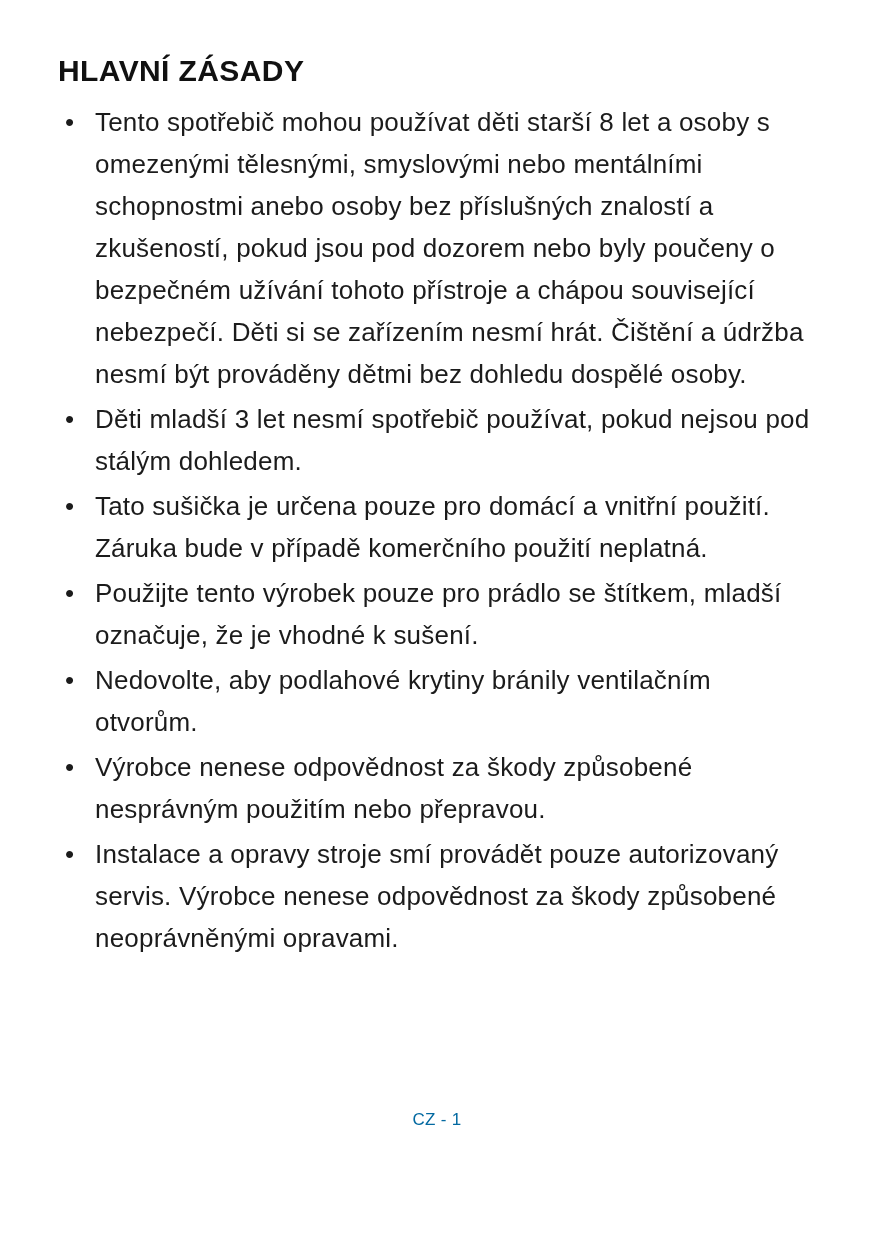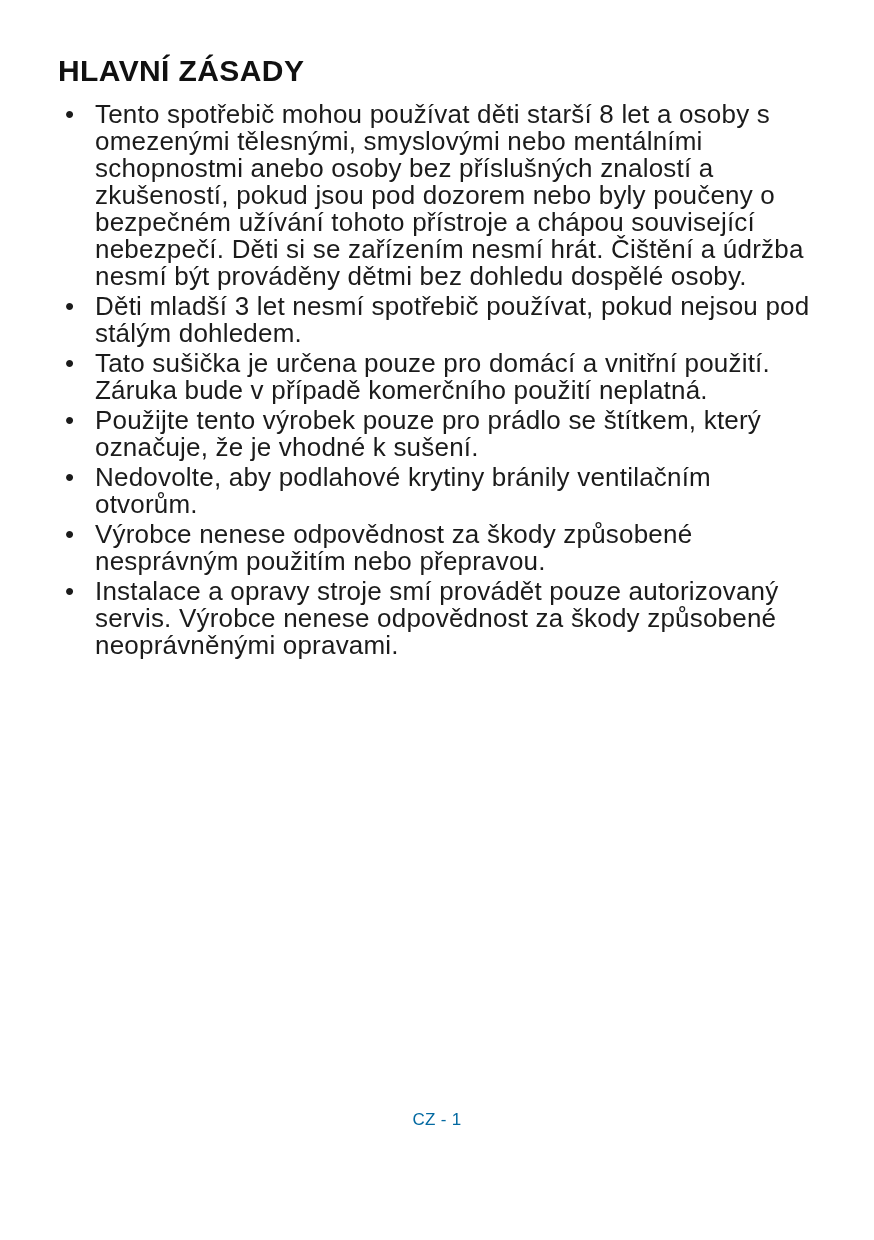--- a/index.html
+++ b/index.html
@@ -25,21 +25,21 @@
     letter-spacing: 0.4px;
     margin-bottom: 13px;
   }
   ul.bullets {
     list-style: none;
   }
   ul.bullets li {
     position: relative;
     padding-left: 37px;
     font-size: 26px;
-    line-height: 27px;
+    line-height: 42px;
     letter-spacing: 0.2px;
     margin-bottom: 3px;
     color: #1b1b1b;
   }
   ul.bullets li::before {
     content: "\2022";
     position: absolute;
     left: 7px;
     top: 0;
     font-size: 26px;
@@ -76,21 +76,21 @@
 <body>
 
 <div class="page">
 
   <h1 class="doc-title">HLAVNÍ ZÁSADY</h1>
 
   <ul class="bullets">
     <li>Tento spotřebič mohou používat děti starší 8 let a osoby s omezenými tělesnými, smyslovými nebo mentálními schopnostmi anebo osoby bez příslušných znalostí a zkušeností, pokud jsou pod dozorem nebo byly poučeny o bezpečném užívání tohoto přístroje a chápou související nebezpečí. Děti si se zařízením nesmí hrát. Čištění a údržba nesmí být prováděny dětmi bez dohledu dospělé osoby.</li>
     <li>Děti mladší 3 let nesmí spotřebič používat, pokud nejsou pod stálým dohledem.</li>
     <li>Tato sušička je určena pouze pro domácí a vnitřní použití. Záruka bude v případě komerčního použití neplatná.</li>
-    <li>Použijte tento výrobek pouze pro prádlo se štítkem, který označuje, že je vhodné k sušení.</li>
+    <li>Použijte tento výrobek pouze pro prádlo se štítkem, mladší označuje, že je vhodné k sušení.</li>
     <li>Nedovolte, aby podlahové krytiny bránily ventilačním otvorům.</li>
     <li>Výrobce nenese odpovědnost za škody způsobené nesprávným použitím nebo přepravou.</li>
     <li>Instalace a opravy stroje smí provádět pouze autorizovaný servis. Výrobce nenese odpovědnost za škody způsobené neoprávněnými opravami.</li>
   </ul>
 
 
   <ul class="bullets bullets-bottom">
   </ul>
 
   <div class="footer">CZ - 1</div>

